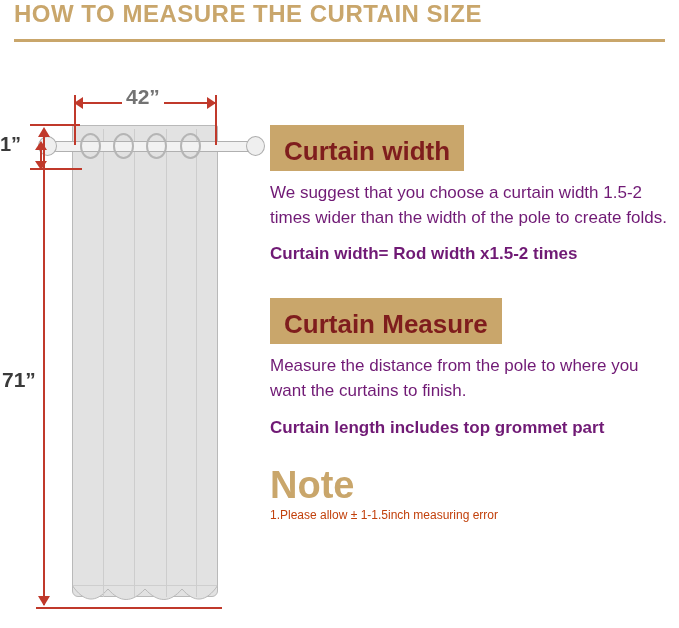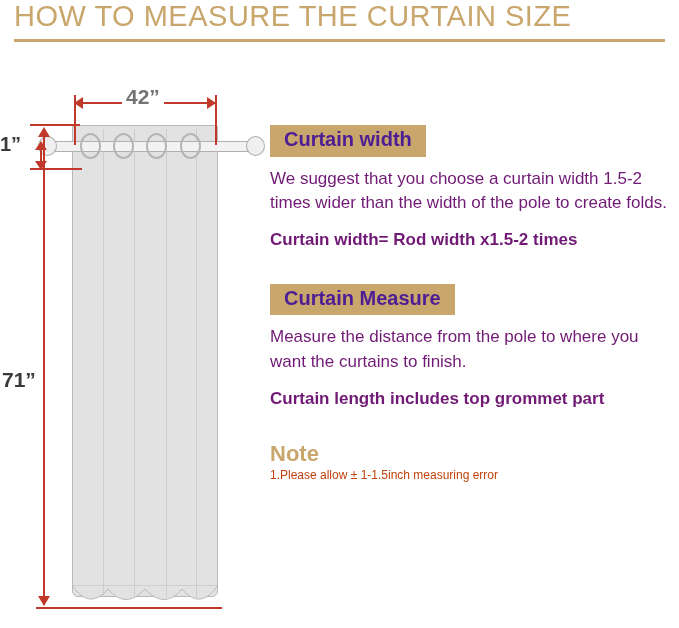--- a/index.html
+++ b/index.html
@@ -21,22 +21,22 @@
     height: 628px;
     background: #ffffff;
   }
 
   
   .title {
     position: absolute;
     left: 14px;
     top: 0px;
     width: 651px;
-    font-size: 29px;
-    font-weight: normal;
+    font-size: 24px;
+    font-weight: bold;
     letter-spacing: 0.5px;
     color: #c9a66b;
     white-space: nowrap;
   }
   .title-rule {
     position: absolute;
     left: 14px;
     top: 39px;
     width: 651px;
     height: 3px;
@@ -218,47 +218,46 @@
   
   .content {
     position: absolute;
     left: 270px;
     top: 125px;
     width: 409px;
   }
   .section-header {
     display: inline-block;
     background: #c9a66b;
-    color: #4c1d95;
-    font-size: 20px;
-    font-weight: bold;
-    padding: 4px 14px 6px 14px;
+    color: #7f1d1d;
+    font-size: 26px;
+    font-weight: bold;
+    padding: 12px 14px 6px 14px;
     line-height: 1.08;
   }
   .body-text {
     font-size: 17px;
     color: #701a75;
     line-height: 1.45;
     margin-top: 10px;
     width: 400px;
   }
   .bold-line {
     font-size: 17px;
     font-weight: bold;
     color: #701a75;
     margin-top: 14px;
   }
   .gap-lg { height: 34px; }
   .gap-md { height: 26px; }
 
   .note-title {
-    font-size: 22px;
+    font-size: 38px;
     font-weight: bold;
     color: #c9a66b;
-    margin-top: 6px;
   }
   .note-line {
     font-size: 12px;
     color: #c2410c;
     line-height: 1.45;
   }
 </style>
 </head>
 <body>
 

